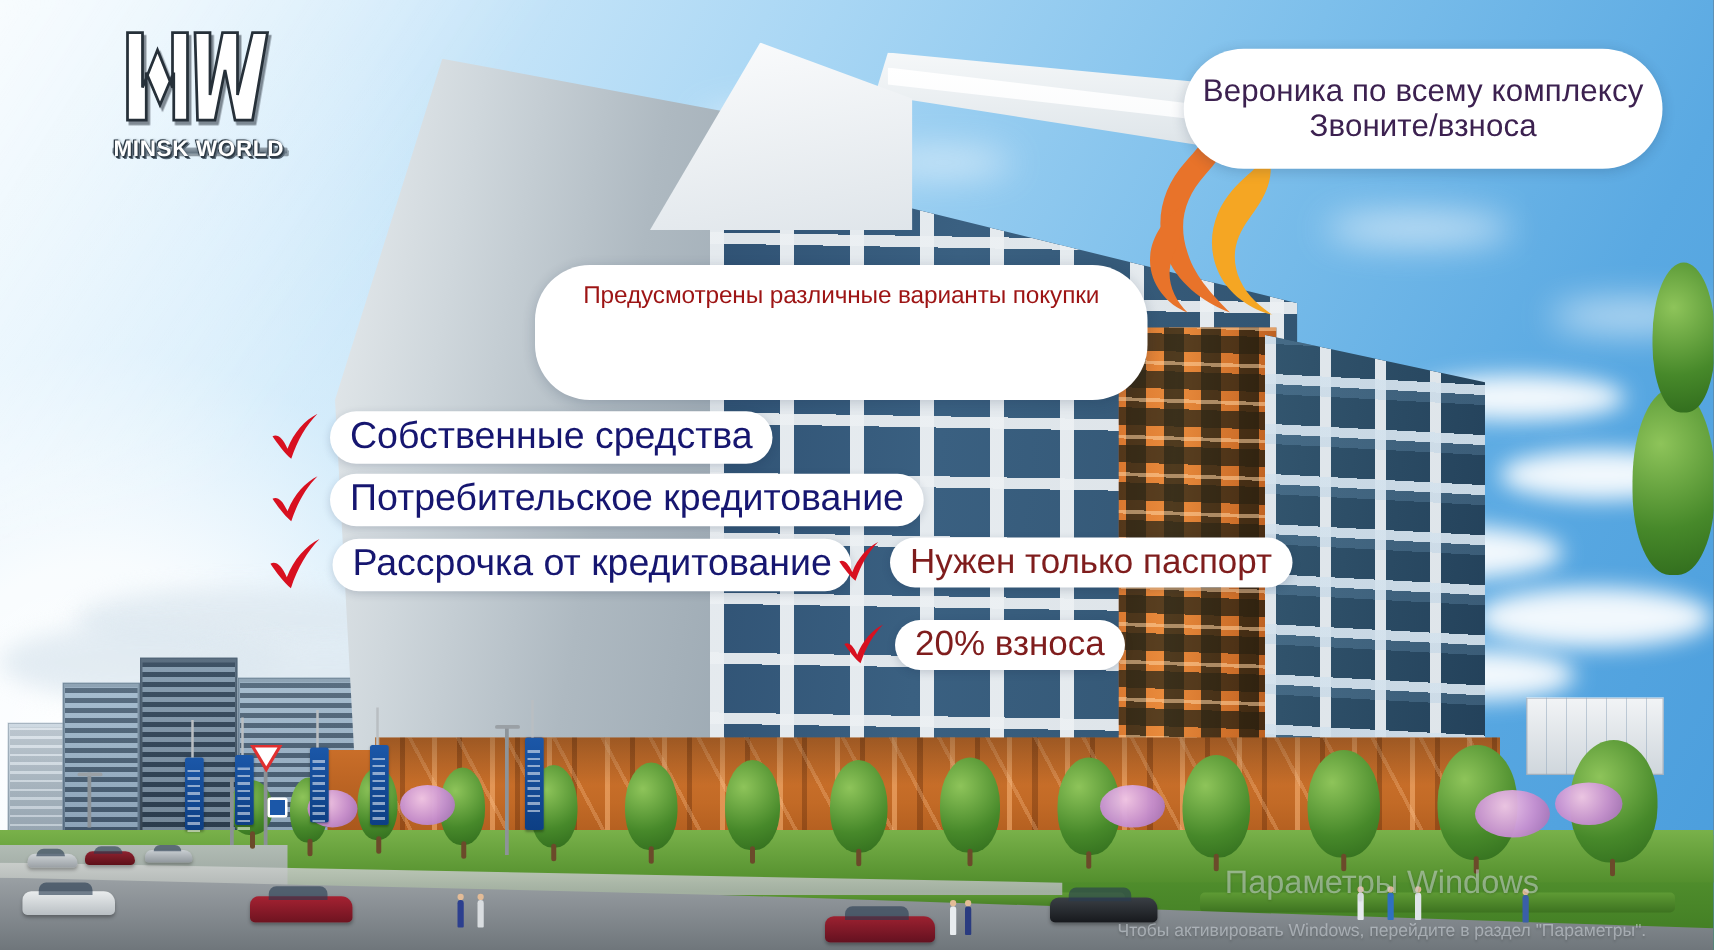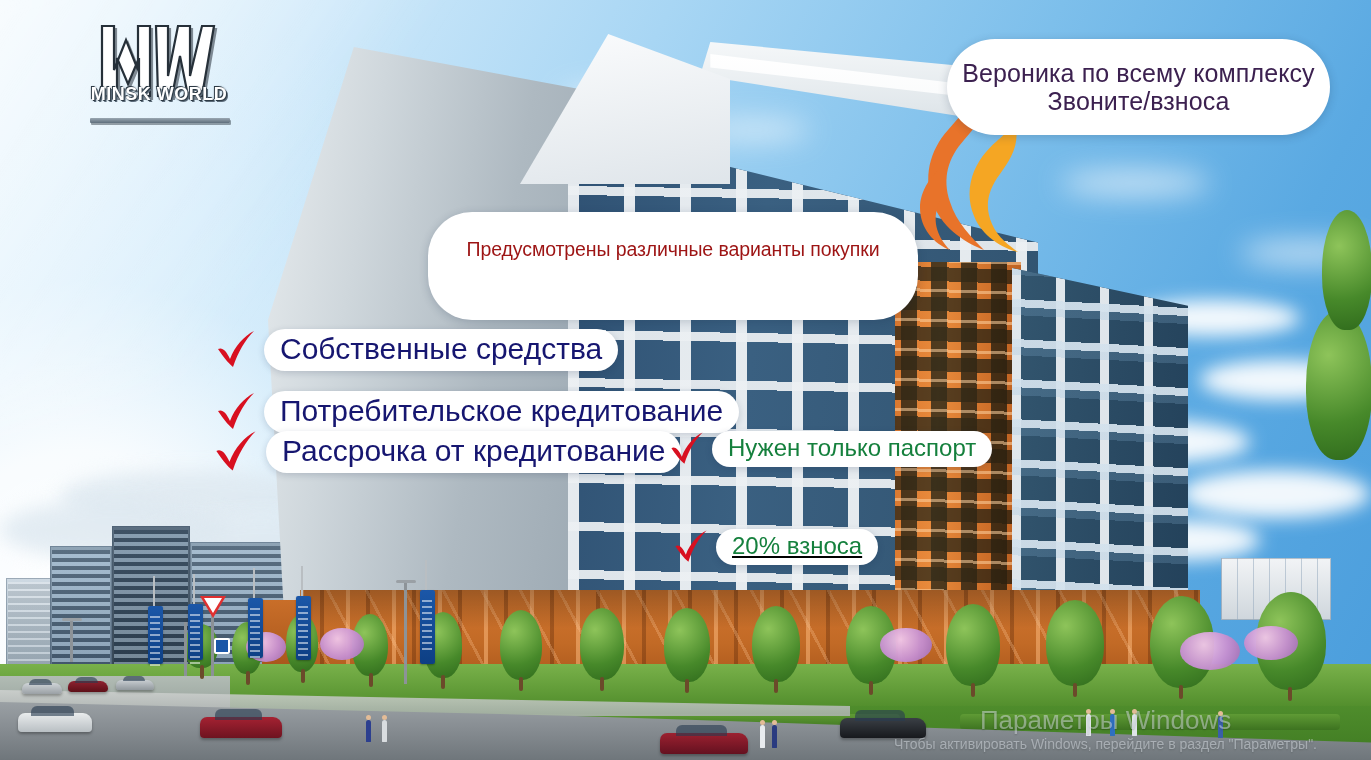--- a/index.html
+++ b/index.html
@@ -206,21 +206,21 @@
     border-left:13px solid transparent;border-right:13px solid transparent;border-top:22px solid #e03030;}
   .yield::after{content:"";position:absolute;left:-9px;top:-20px;
     border-left:9px solid transparent;border-right:9px solid transparent;border-top:15px solid #fff;}
   .signpost{position:absolute;width:3px;background:#8b9196;}
   .bluesign{position:absolute;width:16px;height:16px;background:#1b57a8;border:2px solid #fff;border-radius:2px;}
 
   
   .logo{position:absolute;left:92px;top:18px;width:128px;height:100px;}
   .logo svg{display:block;filter:drop-shadow(2px 3px 0 rgba(40,50,60,.55));}
   .logo-word{
-    position:absolute;left:-6px;top:66px;width:146px;text-align:center;
+    position:absolute;left:-6px;top:91px;width:146px;text-align:center;
     font-weight:700;font-size:18px;letter-spacing:.5px;color:#ffffff;
     text-shadow:1px 1px 0 #2d3a45, 2px 2px 0 #5a6a78, -1px -1px 0 #2d3a45, 0 0 2px #33424f;
     font-family:"Liberation Sans","DejaVu Sans",sans-serif;
   }
   .logo-bar{position:absolute;left:-2px;top:100px;width:140px;height:5px;
     background:linear-gradient(180deg,#9aa7b2,#5f6f7c);border-radius:1px;
     box-shadow:1px 2px 0 rgba(40,50,60,.45);}
 
   
   .flame{position:absolute;left:918px;top:74px;width:118px;height:180px;}
@@ -244,50 +244,50 @@
   .bubble-head{
     left:428px;top:212px;width:490px;height:108px;border-radius:44px;
     z-index:6;padding:10px 26px 0 26px;
   }
   .bubble-head .h1{
     color:#9d1414;font-size:46px;line-height:1.02;font-weight:400;
     text-align:center;white-space:nowrap;letter-spacing:-.2px;
   }
   .bubble-head .h2{
     color:#9d1414;font-size:19.5px;text-align:center;white-space:nowrap;
-    margin-top:16px;letter-spacing:-.1px;
+    margin-top:3px;letter-spacing:-.1px;
   }
 
   
   .check-row{position:absolute;display:flex;align-items:center;z-index:7;}
   .tick{flex:0 0 auto;margin-right:6px;}
   .pill{
     background:#fff;border-radius:22px;padding:3px 16px 5px 16px;
     box-shadow:0 2px 7px rgba(20,40,70,.18);
     white-space:nowrap;
   }
   .pill.blue{color:#161670;font-size:30px;line-height:1.16;}
-  .pill.red{color:#15803d;font-size:24px;line-height:1.16;}
+  .pill.red{color:#7f1d1d;font-size:28px;line-height:1.16;}
 
   #row-own{left:214px;top:328px;}
-  #row-credit{left:214px;top:378px;margin-top:12px;}
+  #row-credit{left:214px;top:378px;}
   #row-install{left:212px;top:428px;}
   #row-passport{left:668px;top:430px;}
   #row-term{left:672px;top:476px;}
-  #row-down{left:672px;top:528px;text-decoration:underline;}
+  #row-down{left:672px;top:496px;}
 
   
   .watermark{
     position:absolute;right:54px;bottom:8px;text-align:center;z-index:8;
     color:rgba(225,232,238,.48);text-shadow:0 1px 2px rgba(0,0,0,.18);
     font-family:"Liberation Sans","DejaVu Sans",sans-serif;
     pointer-events:none;
   }
   .watermark .wm1{font-size:26px;line-height:1.05;}
-  .watermark .wm2{font-size:14px;line-height:1.1;margin-top:2px;}
+  .watermark .wm2{font-size:14px;line-height:1.1;margin-top:17px;}
 </style>
 </head>
 <body>
 
 <div id="stage">
 
   <div class="sky"></div>
   <div class="sun-streak"></div>
 
   <div class="cl soft" style="left:560px;top:86px;width:140px;height:26px;"></div>

